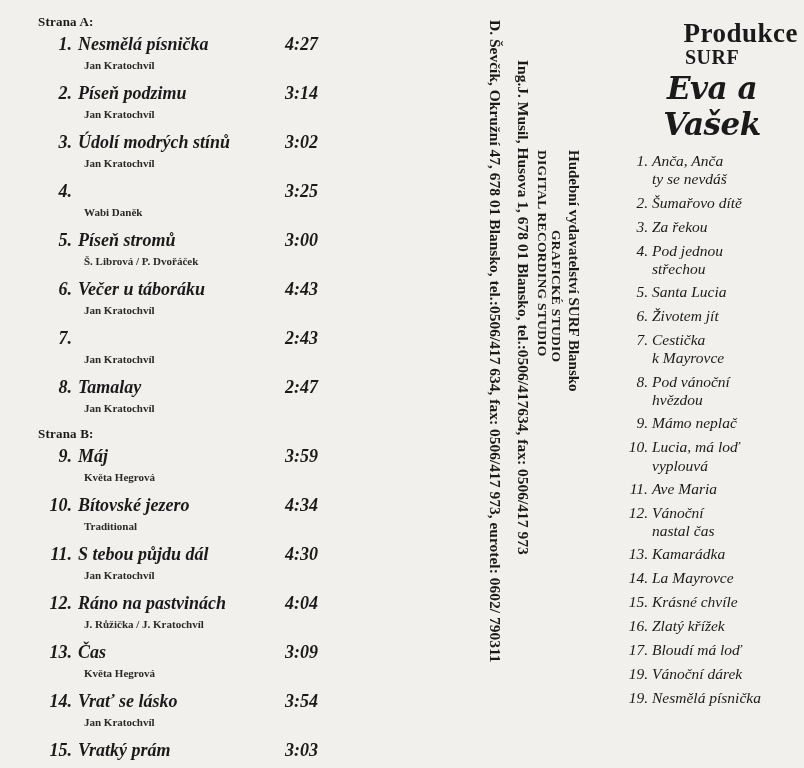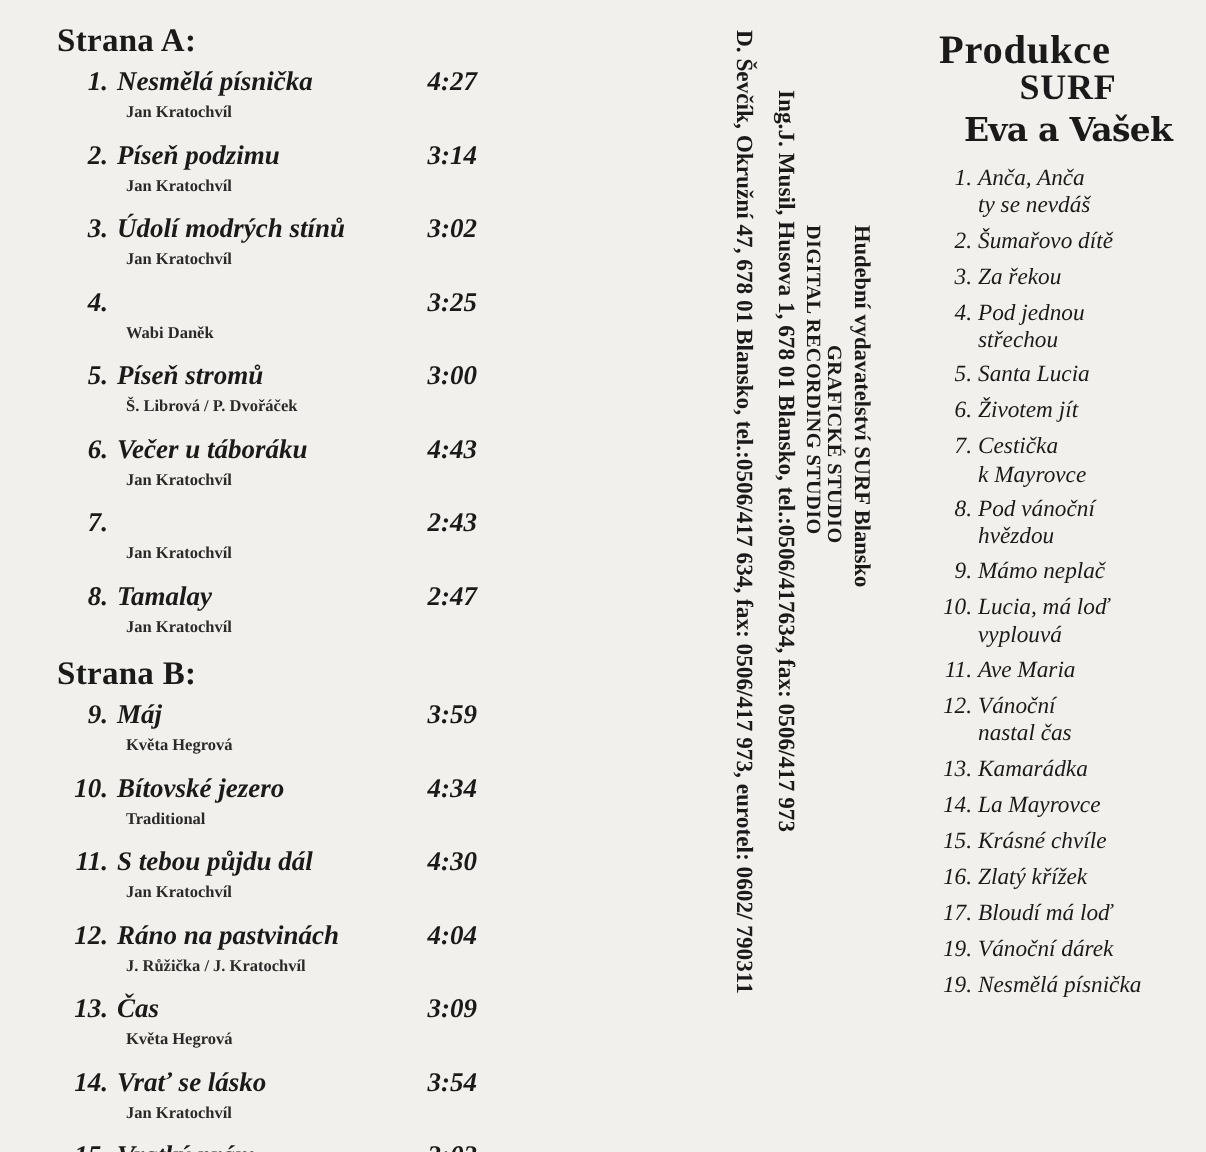--- a/index.html
+++ b/index.html
@@ -26,21 +26,21 @@
     position: absolute;
     left: 0;
     top: 0;
     width: 470px;
     height: 768px;
     padding: 14px 0 0 0;
     box-sizing: border-box;
   }
   .side-head {
     font-weight: bold;
-    font-size: 22px;
+    font-size: 13px;
     margin: 0 0 4px 38px;
     letter-spacing: 0.2px;
   }
   .side-head.b {
   }
   .track {
     position: relative;
     margin: 0 0 1px 0;
     padding: 0 0 0 48px;
     height: 48px;
@@ -121,37 +121,38 @@
     left: 620px;
     top: 0;
     width: 184px;
     height: 768px;
     padding: 16px 6px 0 6px;
     box-sizing: border-box;
   }
   .brand1 {
     font-weight: bold;
     font-size: 27px;
-    text-align: left;
+    text-align: right;
     line-height: 1.0;
     letter-spacing: 0.5px;
     margin: 4px 0 0 0;
   }
   .brand2 {
     font-weight: bold;
-    font-size: 24px;
+    font-size: 20px;
     text-align: center;
     line-height: 1.05;
     letter-spacing: 0.5px;
     margin: 0 0 2px 0;
   }
   .script {
     text-align: center;
     font-family: "DejaVu Serif", serif;
-    font-size: 22px;
+    font-style: italic;
+    font-size: 31px;
     font-weight: bold;
     margin: 2px 0 10px 0;
     letter-spacing: -0.5px;
   }
   .ritem {
     position: relative;
     font-style: italic;
     font-size: 15.5px;
     line-height: 1.18;
     margin-bottom: 5px;

